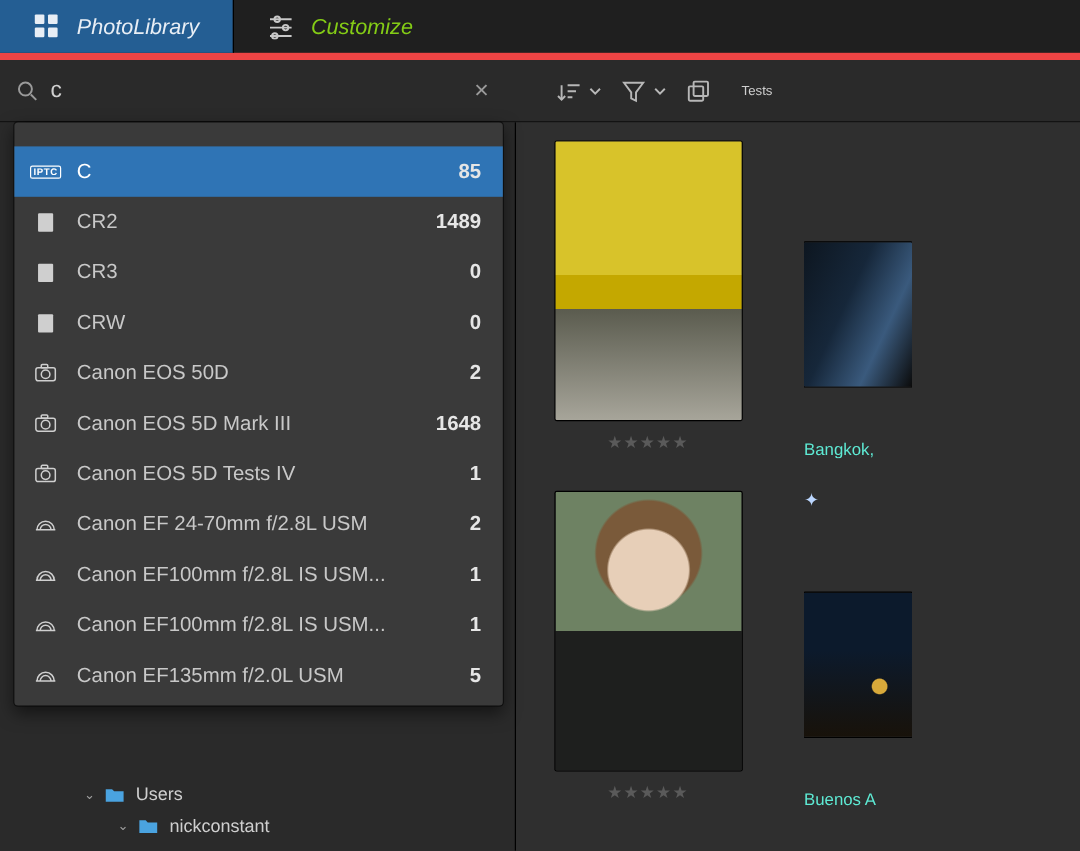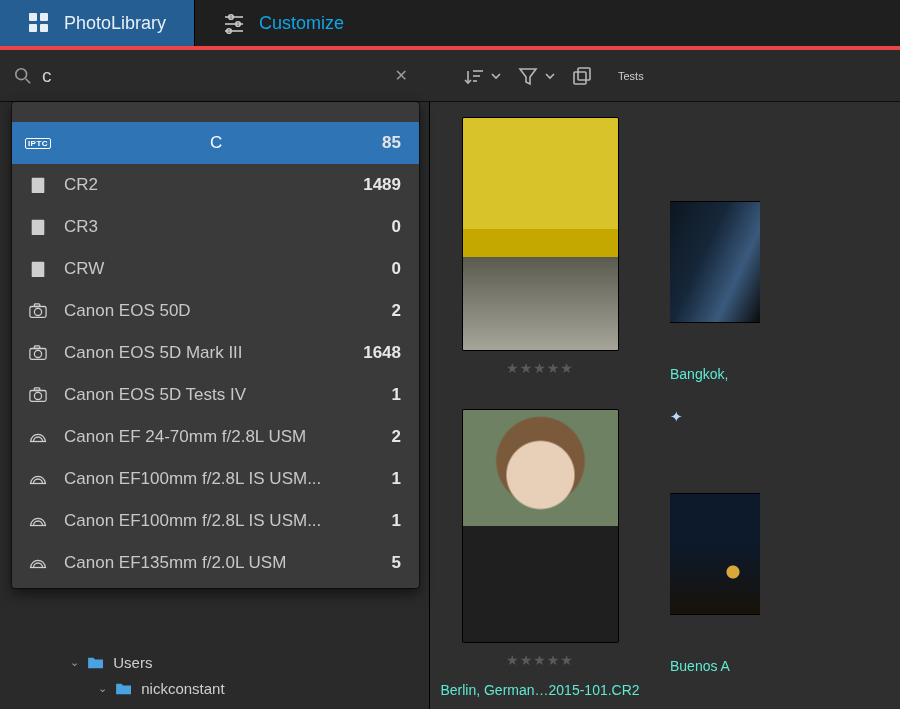--- a/index.html
+++ b/index.html
@@ -9,28 +9,29 @@
     font-family: -apple-system, "Helvetica Neue", Arial, sans-serif;
     color: #c8c8c8;
     font-size: 15px;
     position: relative;
   }
   
   .tabs {
     display: flex;
     height: 50px;
     background: #1f1f1f;
-    border-bottom: 4px solid #ef4444;
+    border-bottom: 6px solid #ef4444;
+    font-style: italic;
   }
   .tab {
     display: flex;
     align-items: center;
     gap: 14px;
     padding: 0 28px;
-    color: #0ea5e9;
+    color: #84cc16;
     font-size: 18px;
     cursor: pointer;
   }
   .tab.active { background: #245e93; color: #e8eef5; }
   .tab .icon svg { width: 22px; height: 22px; display: block; }
   .tab-div { width: 1px; background: #000; }
 
   
   .search-row {
     display: flex;
@@ -86,21 +87,21 @@
     padding-bottom: 4px;
   }
   .srow {
     display: flex;
     align-items: center;
     height: 42px;
     padding: 0 18px 0 14px;
     gap: 14px;
     cursor: pointer;
   }
-  .srow.selected { background: #2f74b5; color: #fff; text-align: center; }
+  .srow.selected { background: #2f74b5; color: #fff; }
   .srow .sicon { width: 24px; display: flex; justify-content: center; }
   .srow .sicon svg { width: 20px; height: 18px; }
   .srow .iptc {
     font-size: 8px; font-weight: 700; letter-spacing: 0.5px;
     border: 1px solid currentColor; padding: 0 2px; border-radius: 2px;
     color: inherit;
   }
   .srow .slabel { flex: 1; font-size: 17px; white-space: nowrap; overflow: hidden; text-overflow: ellipsis; }
   .srow .scount { font-size: 17px; font-weight: 600; color: #e6e6e6; }
   .srow.selected .scount { color: #e5e5e5; }
@@ -413,21 +414,20 @@
           <div class="img-wrap">
             <div class="img-box landscape ph-bangkok"></div>
           </div>
           <div class="caption">Bangkok,</div>
         </div>
         <div class="thumb">
           <div class="img-wrap">
             <div class="img-box portrait ph-man"></div>
           </div>
           <div class="stars">★★★★★</div>
-          <div class="caption">Berlin, German…2015-101.CR2</div>
         </div>
         <div class="thumb partial-right">
           <span class="badge-spark">✦</span>
           <div class="img-wrap">
             <div class="img-box landscape ph-buenos"></div>
           </div>
           <div class="caption">Buenos A</div>
         </div>
       </div>
   </div>

